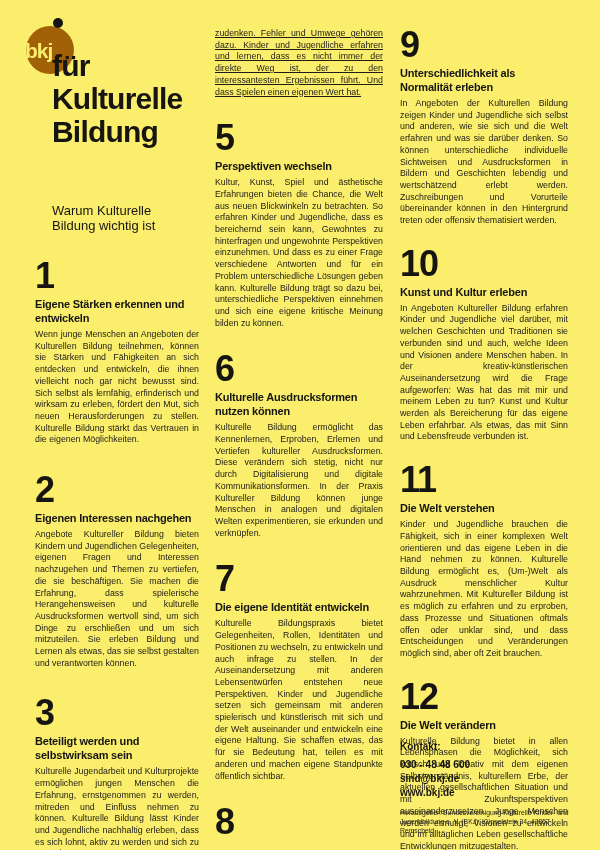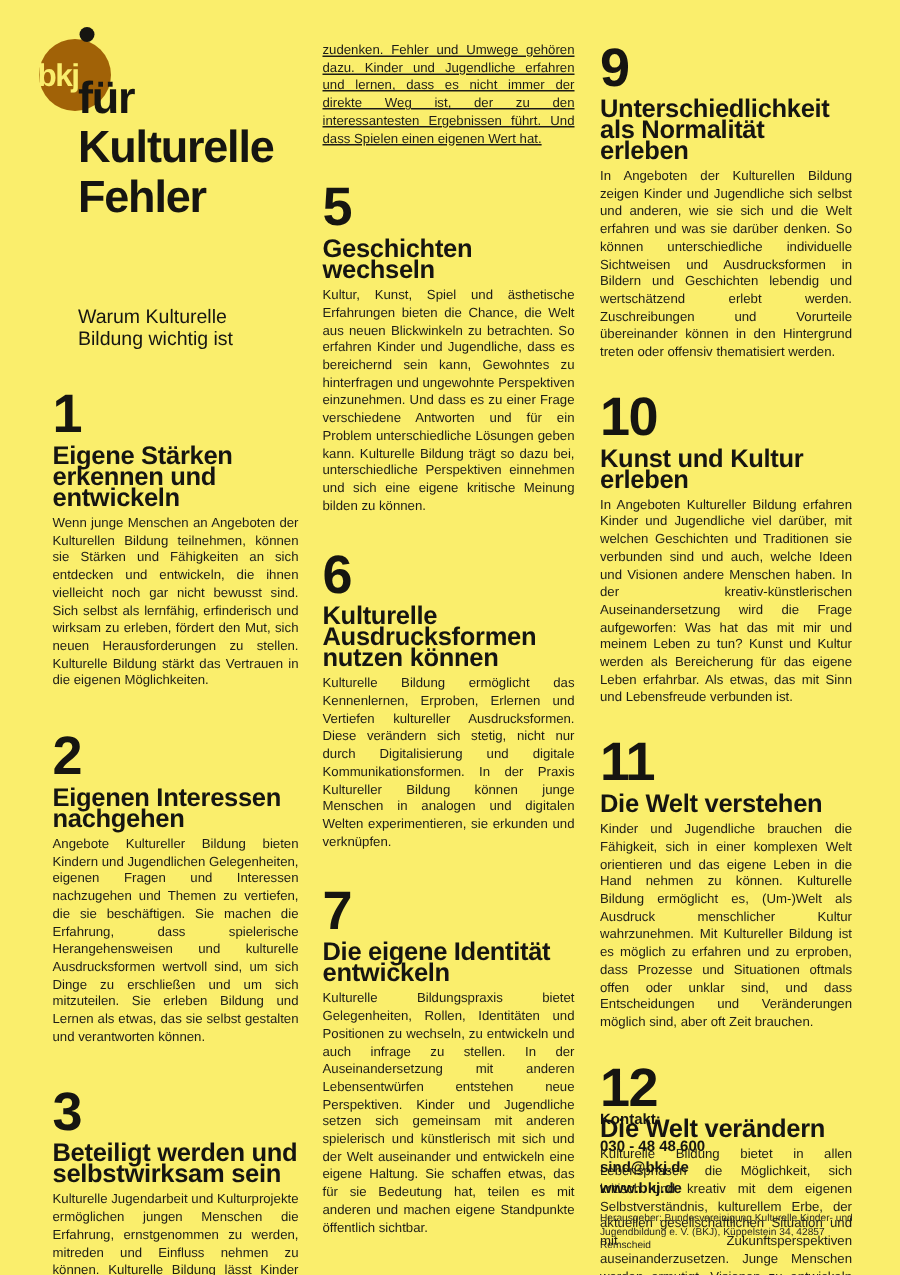--- a/index.html
+++ b/index.html
@@ -33,21 +33,21 @@
   }
   
   .col { position:absolute; }
   .col1 { left:35px;  top:258px; width:164px; }
   .col2 { left:215px; top:28px;  width:168px; }
   .col3 { left:400px; top:27px;  width:168px; }
   .section { margin-bottom:22px; }
   .col1 .section { margin-bottom:26px; }
   .col3 .section { margin-bottom:19px; }
   .sec-num { font-size:36px; line-height:1; font-weight:800; letter-spacing:-1px; margin-bottom:3px; }
-  .sec-head { font-size:17px; line-height:14px; font-weight:700; letter-spacing:-0.2px; margin-bottom:4px; }
+  .sec-head { font-size:11px; line-height:14px; font-weight:700; letter-spacing:-0.2px; margin-bottom:4px; }
   .sec-body, .cont-body {
     font-size:8.8px; line-height:11.7px; text-align:justify;
     hyphens:auto; -webkit-hyphens:auto; color:#1d1c17;
   }
   .cont-body { margin-bottom:22px;text-decoration:underline; }
   
   .contact { position:absolute; left:400px; top:741px; width:185px; }
   .contact-label   { font-size:10px; font-weight:700; margin-bottom:7px; }
   .contact-line    { font-size:10px; font-weight:700; margin-bottom:3px; }
   .contact-website { font-size:10px; font-weight:700; margin-bottom:10px; }
@@ -59,21 +59,21 @@
 <div class="page">
 
   <div class="logo-circle">
     <span>bkj</span>
   </div>
   <div class="logo-dot"></div>
 
   <div class="title">
     <div>für</div>
     <div>Kulturelle</div>
-    <div>Fehler</div>
+    <div>Bildung</div>
   </div>
   <div class="subtitle">Warum Kulturelle Bildung wichtig ist</div>
 
   <div class="col col1">
     <div class="section">
       <div class="sec-num">1</div>
       <div class="sec-head">Eigene Stärken erkennen und entwickeln</div>
       <div class="sec-body">Wenn junge Menschen an Angeboten der Kulturellen Bildung teilnehmen, können sie Stärken und Fähigkeiten an sich entdecken und entwickeln, die ihnen vielleicht noch gar nicht bewusst sind. Sich selbst als lernfähig, erfinderisch und wirksam zu erleben, fördert den Mut, sich neuen Herausforderungen zu stellen. Kulturelle Bildung stärkt das Vertrauen in die eigenen Möglichkeiten.</div>
     </div>
     <div class="section">
@@ -86,21 +86,21 @@
       <div class="sec-head">Beteiligt werden und selbstwirksam sein</div>
       <div class="sec-body">Kulturelle Jugendarbeit und Kulturprojekte ermöglichen jungen Menschen die Erfahrung, ernstgenommen zu werden, mitreden und Einfluss nehmen zu können. Kulturelle Bildung lässt Kinder und Jugendliche nachhaltig erleben, dass es sich lohnt, aktiv zu werden und sich zu engagieren.</div>
     </div>
 
   </div>
 
   <div class="col col2">
     <div class="cont-body">zudenken. Fehler und Umwege gehören dazu. Kinder und Jugendliche erfahren und lernen, dass es nicht immer der direkte Weg ist, der zu den interessantesten Ergebnissen führt. Und dass Spielen einen eigenen Wert hat.</div>
     <div class="section">
       <div class="sec-num">5</div>
-      <div class="sec-head">Geschichten wechseln</div>
+      <div class="sec-head">Perspektiven wechseln</div>
       <div class="sec-body">Kultur, Kunst, Spiel und ästhetische Erfahrungen bieten die Chance, die Welt aus neuen Blickwinkeln zu betrachten. So erfahren Kinder und Jugendliche, dass es bereichernd sein kann, Gewohntes zu hinterfragen und ungewohnte Perspektiven einzunehmen. Und dass es zu einer Frage verschiedene Antworten und für ein Problem unterschiedliche Lösungen geben kann. Kulturelle Bildung trägt so dazu bei, unterschiedliche Perspektiven einnehmen und sich eine eigene kritische Meinung bilden zu können.</div>
     </div>
     <div class="section">
       <div class="sec-num">6</div>
       <div class="sec-head">Kulturelle Ausdrucksformen nutzen können</div>
       <div class="sec-body">Kulturelle Bildung ermöglicht das Kennenlernen, Erproben, Erlernen und Vertiefen kultureller Ausdrucksformen. Diese verändern sich stetig, nicht nur durch Digitalisierung und digitale Kommunikationsformen. In der Praxis Kultureller Bildung können junge Menschen in analogen und digitalen Welten experimentieren, sie erkunden und verknüpfen.</div>
     </div>
     <div class="section">
       <div class="sec-num">7</div>
       <div class="sec-head">Die eigene Identität entwickeln</div>

